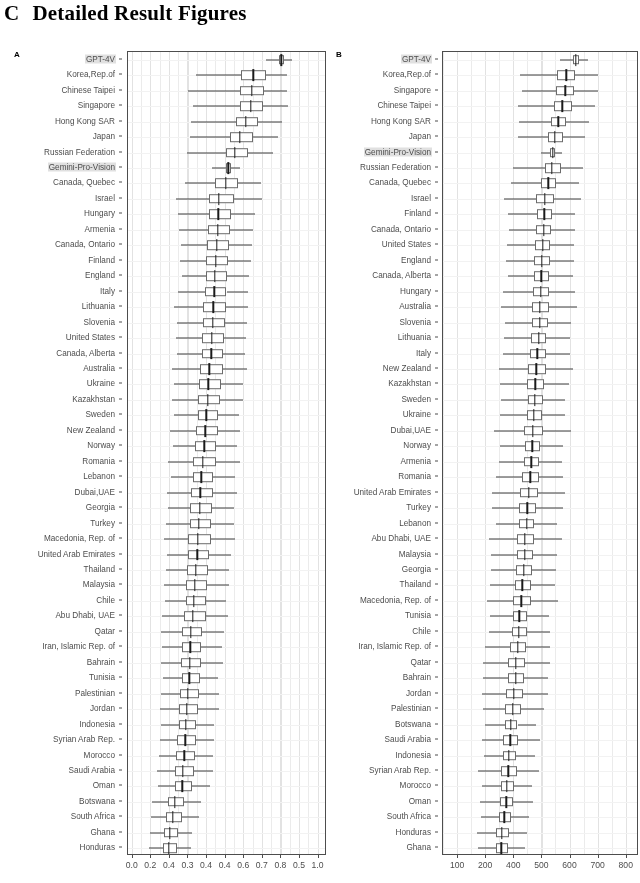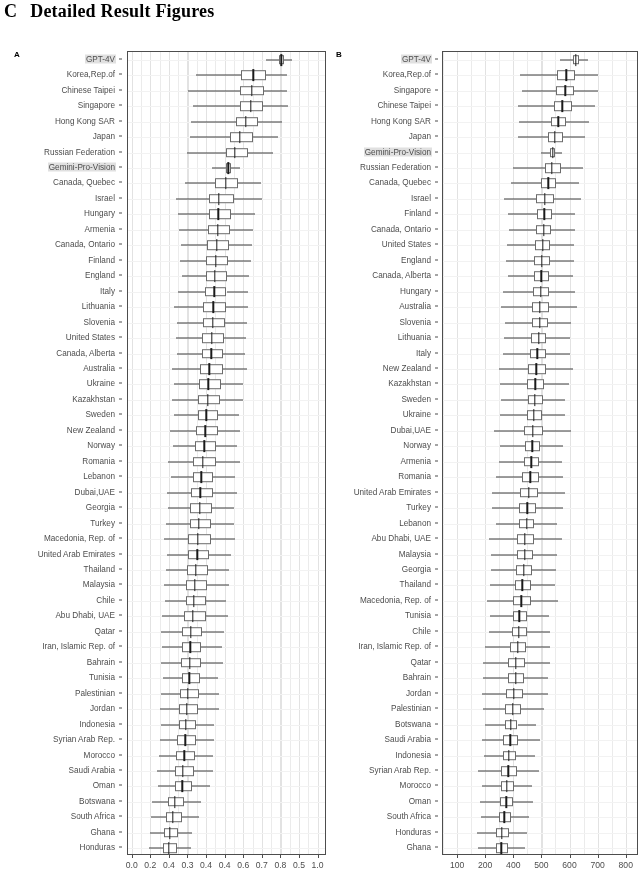--- a/index.html
+++ b/index.html
@@ -10,21 +10,21 @@
   body {
     width: 640px;
     height: 883px;
     font-family: "Liberation Sans", sans-serif;
     color: #000000;
     position: relative;
     overflow: hidden;
   }
   #page-title {
     font-family: "Liberation Serif", serif;
-    font-size: 18px;
+    font-size: 21px;
     font-weight: bold;
     letter-spacing: 0.2px;
     position: absolute;
     left: 4px;
     top: 1px;
     white-space: pre;
   }
   #page-title .sec-num { margin-right: 13px; }
 
   .figure {

